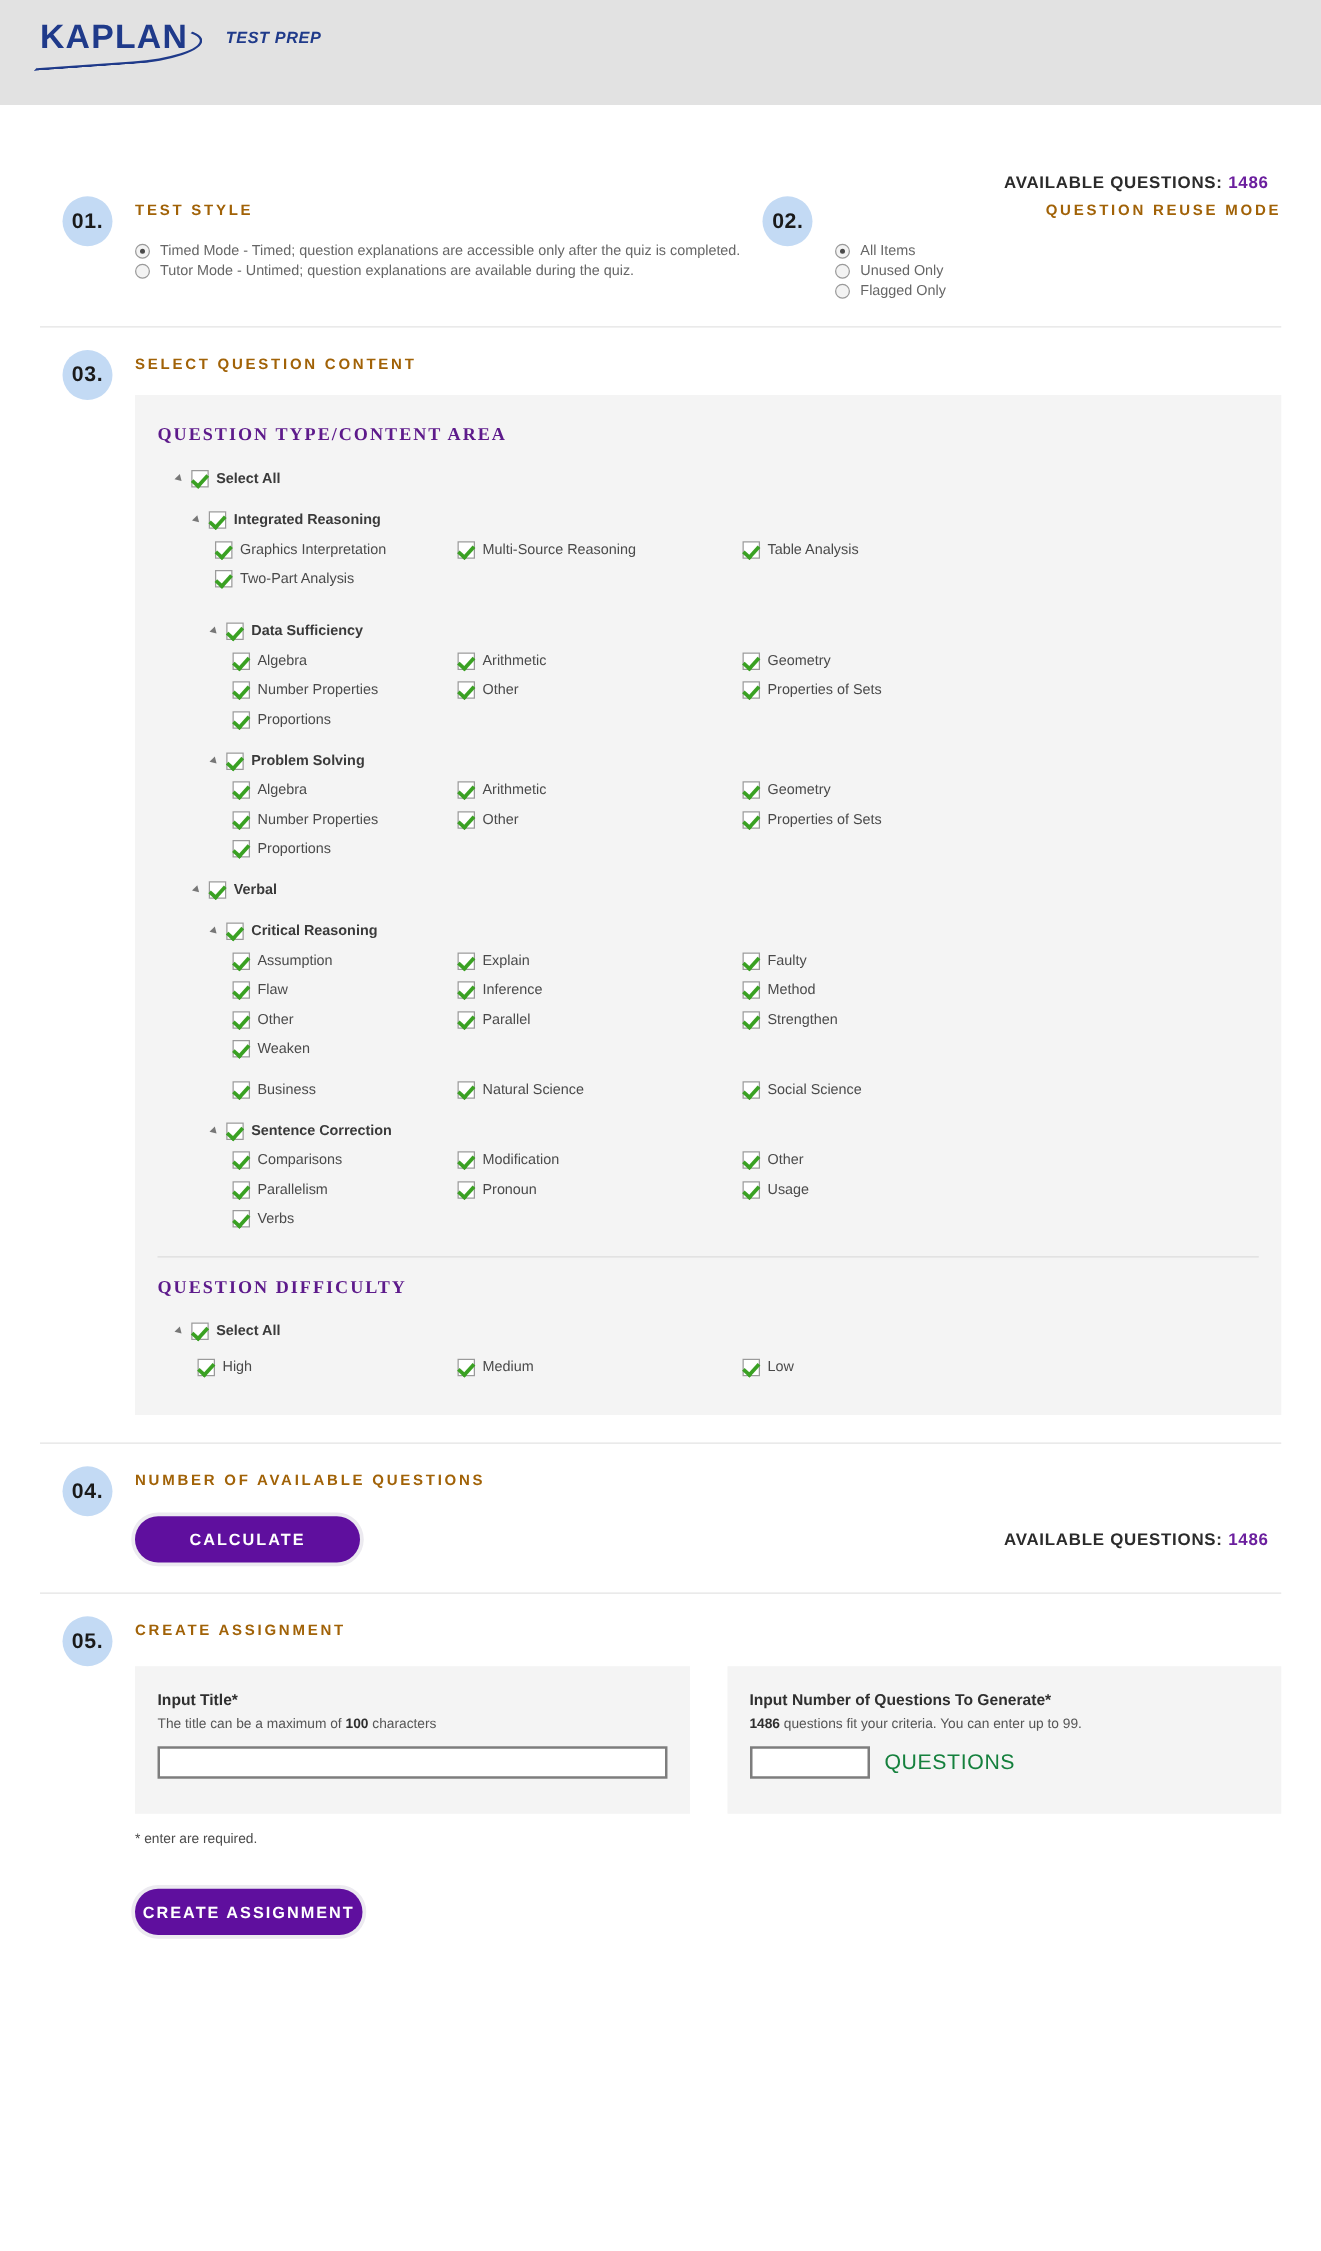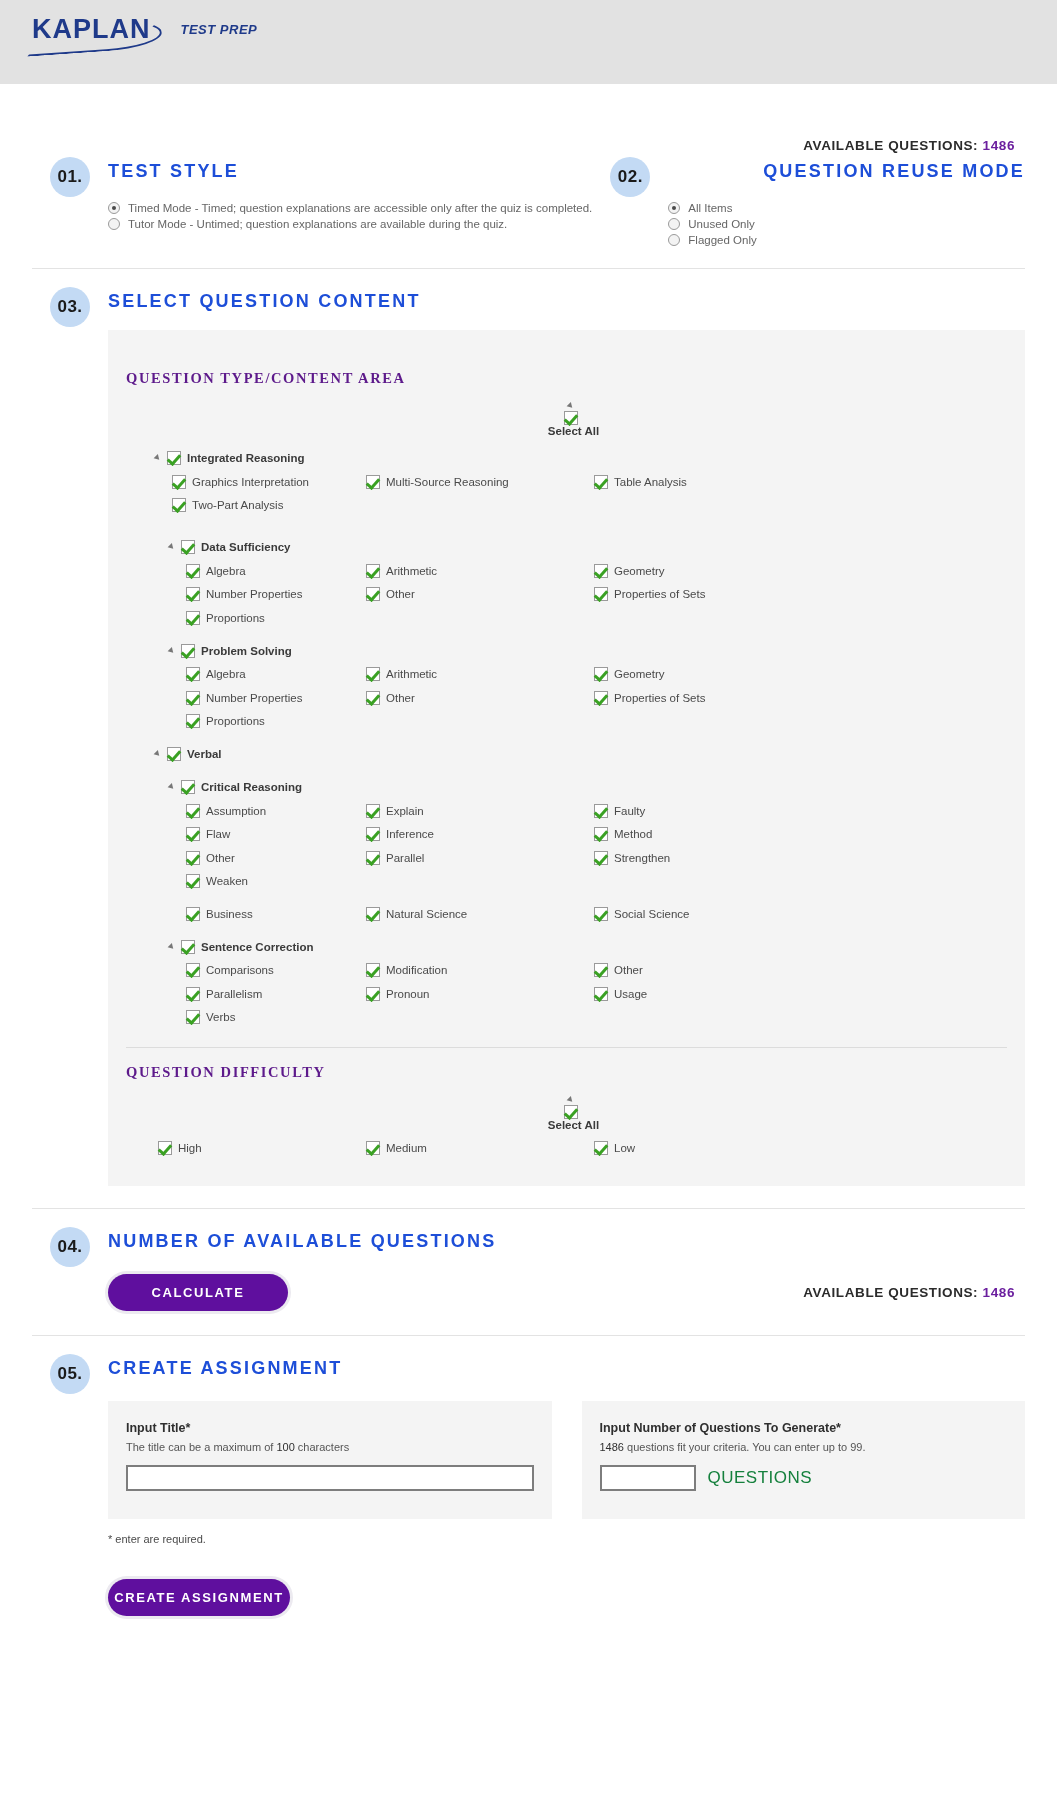--- a/index.html
+++ b/index.html
@@ -94,23 +94,23 @@
     font-family: "Liberation Sans Narrow","Liberation Sans", sans-serif;
     font-weight: bold;
     font-size: 17px;
     letter-spacing: 0.5px;
     display: flex; align-items: center; justify-content: center;
   }
   .section-body { flex: 1 1 auto; }
   .section-title {
     font-family: "Liberation Sans Narrow","Liberation Sans", sans-serif;
     font-weight: bold;
-    font-size: 18px;
+    font-size: 12px;
     letter-spacing: 2.2px;
-    color: #1d4ed8;
+    color: #a16207;
     text-transform: uppercase;
     margin: 8px 0 0 0;
   }
 
   
   .top-band { display: flex; align-items: flex-start; }
   .top-col { flex: 1 1 50%; display: flex; }
   .top-col.right .section-title { text-align: right; }
   .top-col.right .section-body { text-align: right; }
 
@@ -148,21 +148,21 @@
     margin-top: 18px;
     padding: 20px 18px 26px 18px;
   }
   .panel-heading {
     font-family: "Liberation Serif", serif;
     font-weight: bold;
     font-size: 14.5px;
     letter-spacing: 1.6px;
     color: #5d1a8b;
     text-transform: uppercase;
-    margin: 20px 0 14px 0;
+    margin: 4px 0 14px 0;
   }
   .panel-heading.second { margin-top: 6px; }
   .tree-row {
     display: flex;
     align-items: center;
     min-height: 24px;
   }
   .tri {
     width: 10px; height: 10px;
     flex: 0 0 10px;
@@ -205,21 +205,21 @@
   .node-label.bold { font-weight: bold; color: #3a3a3a; }
 
   
   .leaf-grid {
     display: grid;
     grid-template-columns: 240px 228px 1fr;
     row-gap: 0;
   }
   .leaf-grid .tree-row { min-height: 23.5px; }
 
-  .indent-1 { padding-left: 14px; flex-direction: column; }
+  .indent-1 { padding-left: 14px; }
   .indent-2 { padding-left: 28px; }
   .indent-3 { padding-left: 42px; }
   .indent-leaf-1 { padding-left: 32px; }
   .indent-leaf-2 { padding-left: 46px; }
   .indent-leaf-3 { padding-left: 60px; }
 
   .group-gap { height: 9px; }
   .small-gap { height: 5px; }
 
   .panel-rule {
@@ -277,21 +277,21 @@
     font-size: 12.5px;
     font-weight: bold;
     color: #2f2f2f;
     margin: 0 0 6px 0;
   }
   .form-hint {
     font-size: 11px;
     color: #555;
     margin: 0 0 12px 0;
   }
-  .form-hint b { font-weight: normal; color: #2f2f2f; }
+  .form-hint b { font-weight: bold; color: #2f2f2f; }
   .text-input {
     width: 100%;
     height: 26px;
     border: 2px solid #7d7d7d;
     background: #fff;
     padding: 0 6px;
     font-size: 12px;
     font-family: "Liberation Sans", sans-serif;
   }
   .num-row { display: flex; align-items: center; gap: 12px; }

